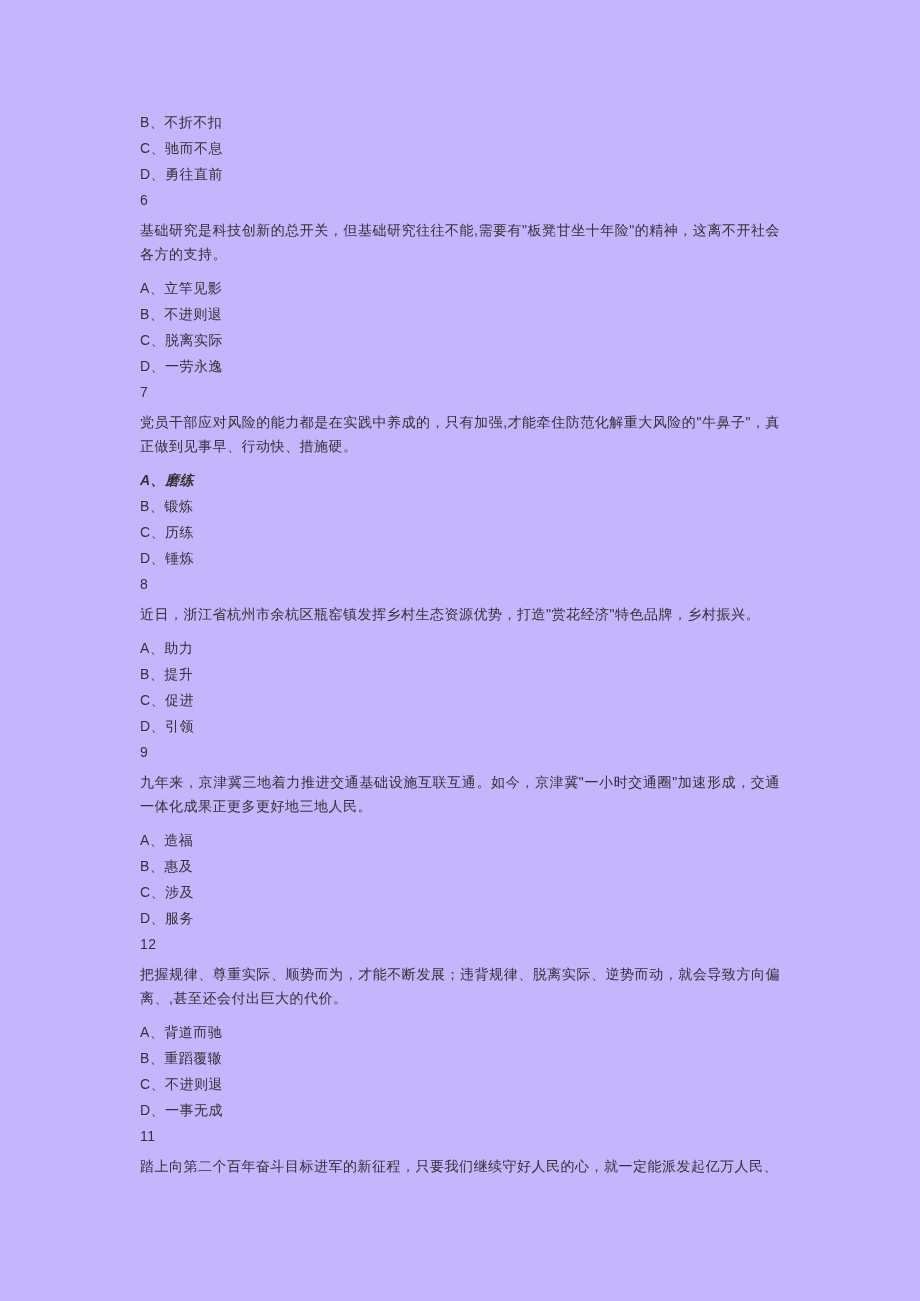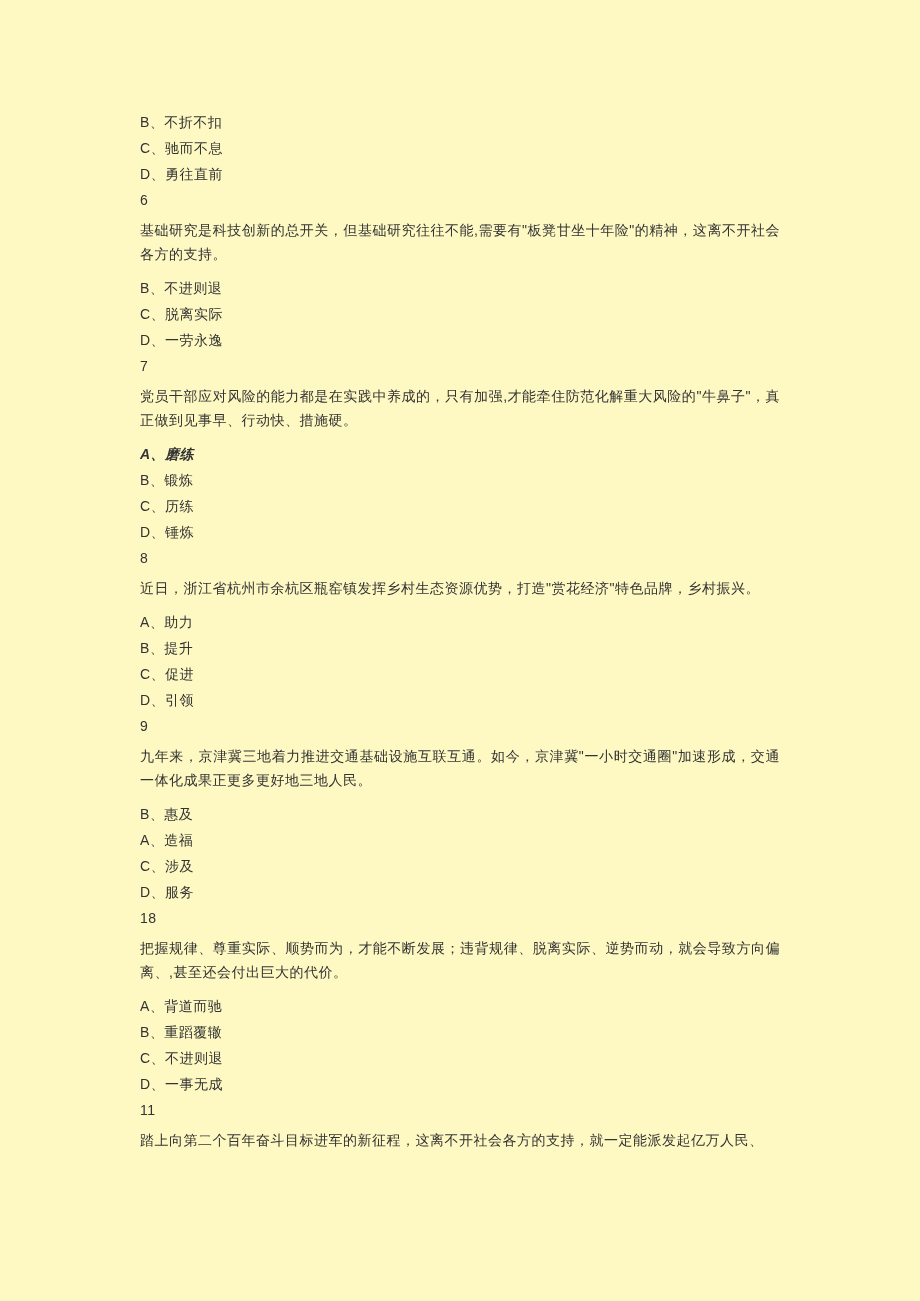--- a/index.html
+++ b/index.html
@@ -7,21 +7,21 @@
     padding: 0;
     background: #ffffff;
     font-family: "Microsoft YaHei", "PingFang SC", Arial, sans-serif;
     color: #333;
   }
   .page {
     width: 920px;
     min-height: 1301px;
     box-sizing: border-box;
     padding: 110px 140px 40px 140px;
-    background: #fef9c3;
+    background: #c4b5fd;
   }
   .option {
     font-size: 14px;
     line-height: 24px;
     margin: 0 0 2px 0;
     letter-spacing: 0.5px;
   }
   .option-a {
     font-style: italic;
     font-weight: bold;
@@ -50,20 +50,21 @@
 
   <div class="block">
     <div class="option">B、不折不扣</div>
     <div class="option">C、驰而不息</div>
     <div class="option">D、勇往直前</div>
   </div>
 
   <div class="block">
     <div class="qnum">6</div>
     <div class="stem">基础研究是科技创新的总开关，但基础研究往往不能,需要有"板凳甘坐十年险"的精神，这离不开社会各方的支持。</div>
+    <div class="option">A、立竿见影</div>
     <div class="option">B、不进则退</div>
     <div class="option">C、脱离实际</div>
     <div class="option">D、一劳永逸</div>
   </div>
 
   <div class="block">
     <div class="qnum">7</div>
     <div class="stem">党员干部应对风险的能力都是在实践中养成的，只有加强,才能牵住防范化解重大风险的"牛鼻子"，真正做到见事早、行动快、措施硬。</div>
     <div class="option option-a">A、磨练</div>
     <div class="option">B、锻炼</div>
@@ -76,33 +77,33 @@
     <div class="stem">近日，浙江省杭州市余杭区瓶窑镇发挥乡村生态资源优势，打造"赏花经济"特色品牌，乡村振兴。</div>
     <div class="option">A、助力</div>
     <div class="option">B、提升</div>
     <div class="option">C、促进</div>
     <div class="option">D、引领</div>
   </div>
 
   <div class="block">
     <div class="qnum">9</div>
     <div class="stem">九年来，京津冀三地着力推进交通基础设施互联互通。如今，京津冀"一小时交通圈"加速形成，交通一体化成果正更多更好地三地人民。</div>
+    <div class="option">A、造福</div>
     <div class="option">B、惠及</div>
-    <div class="option">A、造福</div>
     <div class="option">C、涉及</div>
     <div class="option">D、服务</div>
   </div>
 
   <div class="block">
-    <div class="qnum">18</div>
+    <div class="qnum">12</div>
     <div class="stem">把握规律、尊重实际、顺势而为，才能不断发展；违背规律、脱离实际、逆势而动，就会导致方向偏离、,甚至还会付出巨大的代价。</div>
     <div class="option">A、背道而驰</div>
     <div class="option">B、重蹈覆辙</div>
     <div class="option">C、不进则退</div>
     <div class="option">D、一事无成</div>
   </div>
 
   <div class="block">
     <div class="qnum">11</div>
-    <div class="stem">踏上向第二个百年奋斗目标进军的新征程，这离不开社会各方的支持，就一定能派发起亿万人民、</div>
+    <div class="stem">踏上向第二个百年奋斗目标进军的新征程，只要我们继续守好人民的心，就一定能派发起亿万人民、</div>
   </div>
 
 </div>
 
 </body></html>

